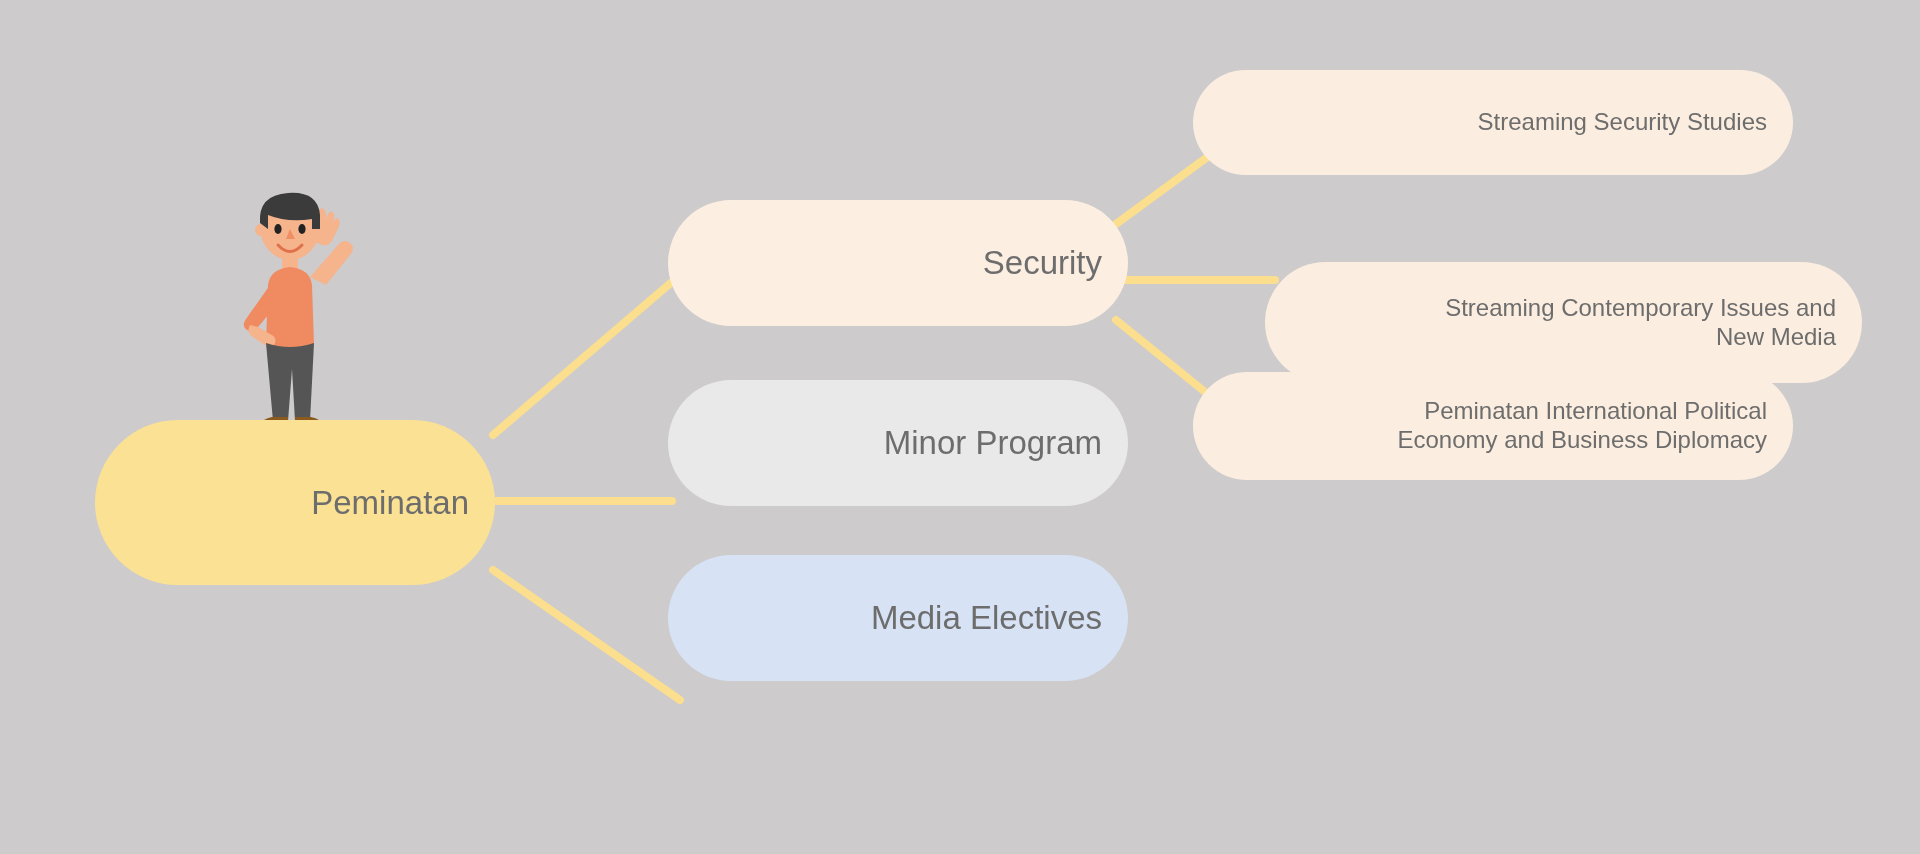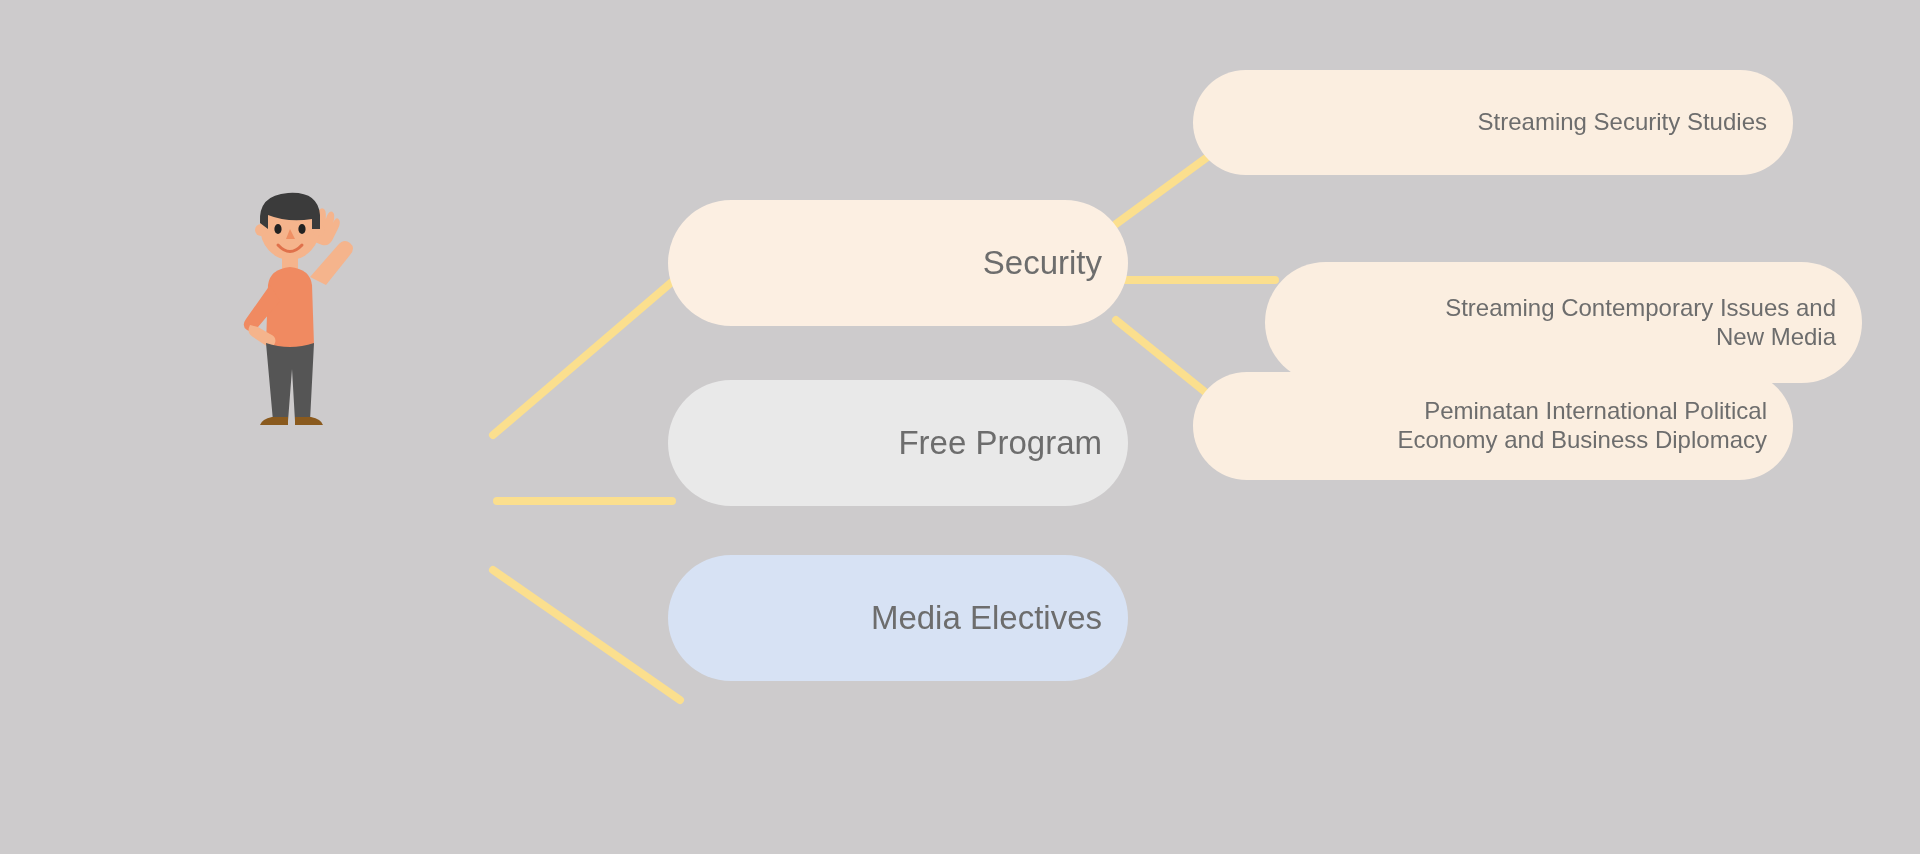--- a/index.html
+++ b/index.html
@@ -152,27 +152,30 @@
 
     <path d="M32 100 L8 134 q-5 7 1 11 q6 4 11 -3 l22 -26 z" fill="#f08a61"></path>
     <path d="M12 140 q-4 8 3 12 l12 8 q8 4 10 -2 q2 -6 -5 -9 l-12 -7 z" fill="#f5b48c"></path>
 
     <path d="M28 158 q24 8 48 0 l-4 78 l-15 0 l-3 -52 l-4 52 l-15 0 z" fill="#555555"></path>
 
     <path d="M34 232 q-10 2 -12 8 l28 0 l0 -8 z" fill="#8a5a1e"></path>
     <path d="M57 232 l0 8 l28 0 q-2 -6 -12 -8 z" fill="#8a5a1e"></path>
   </svg>
 
+  <div class="node" id="node-root">
+    <span class="node-label">Peminatan</span>
+  </div>
 
   <div class="node" id="node-streaming">
     <span class="node-label">Security</span>
   </div>
 
   <div class="node" id="node-minor">
-    <span class="node-label">Free Program</span>
+    <span class="node-label">Minor Program</span>
   </div>
 
   <div class="node" id="node-free">
     <span class="node-label">Media Electives</span>
   </div>
 
   <div class="node leaf" id="node-leaf-0">
     <span class="node-label">Streaming Security Studies</span>
   </div>
 

